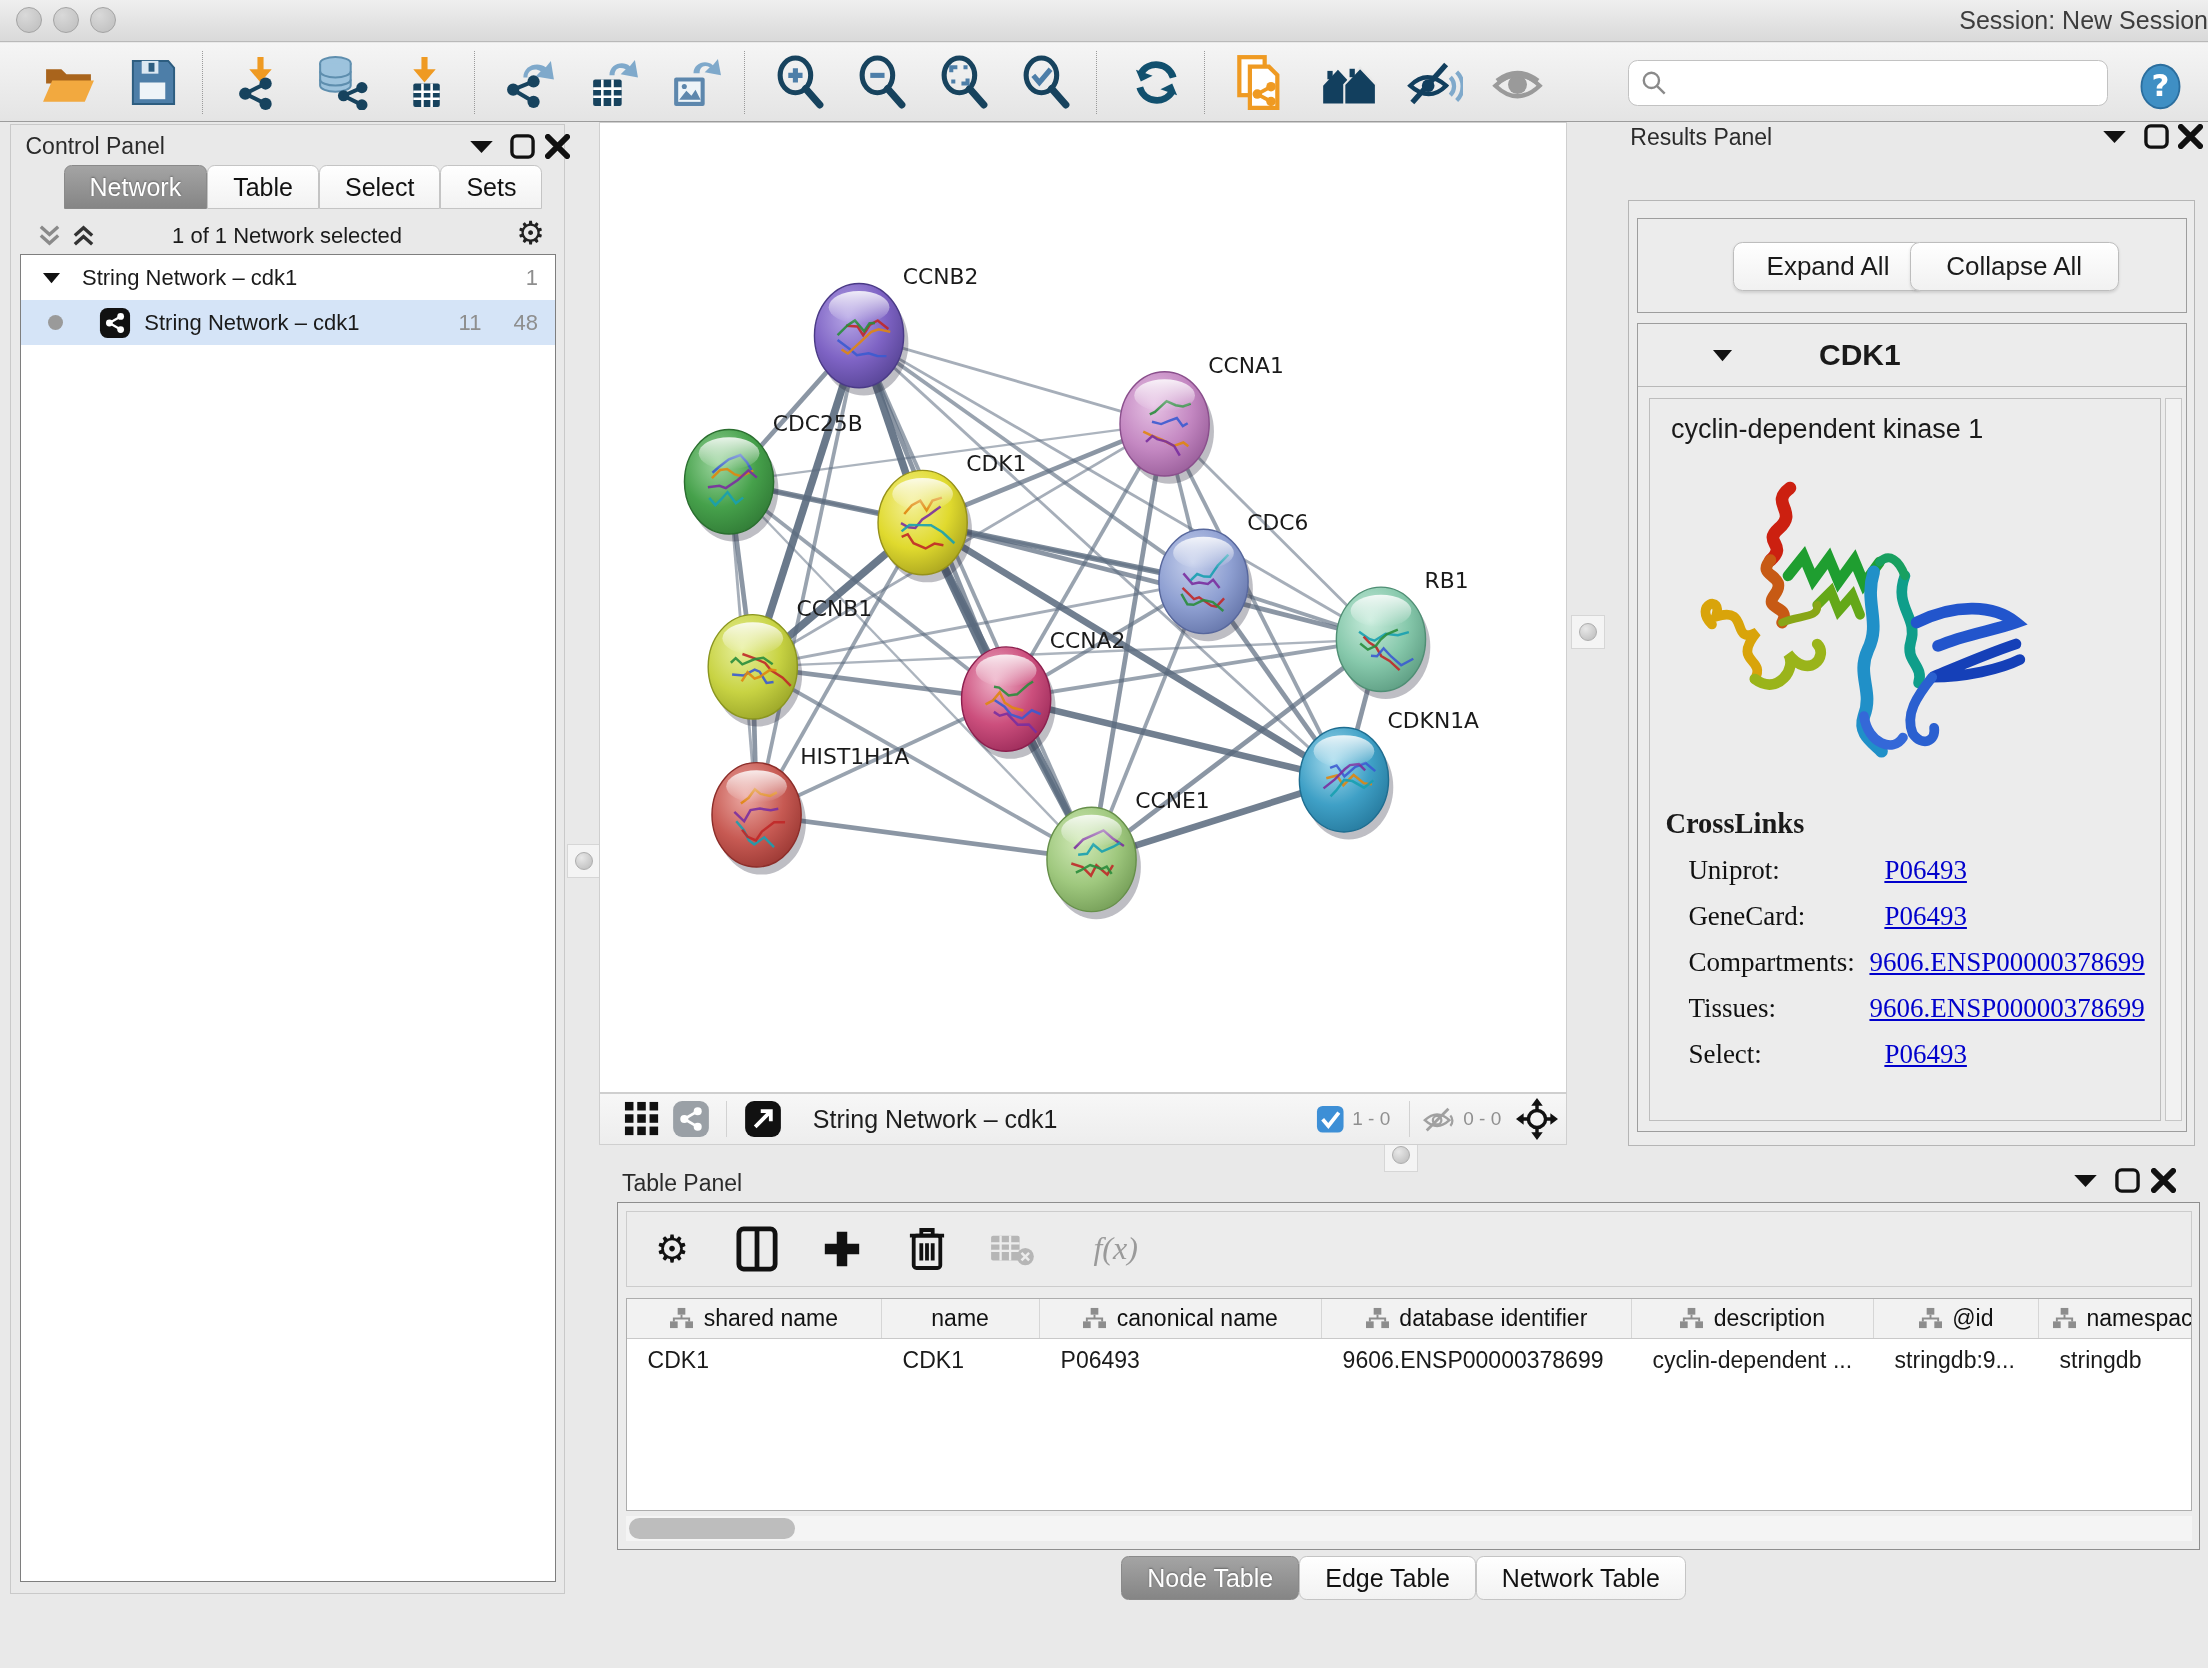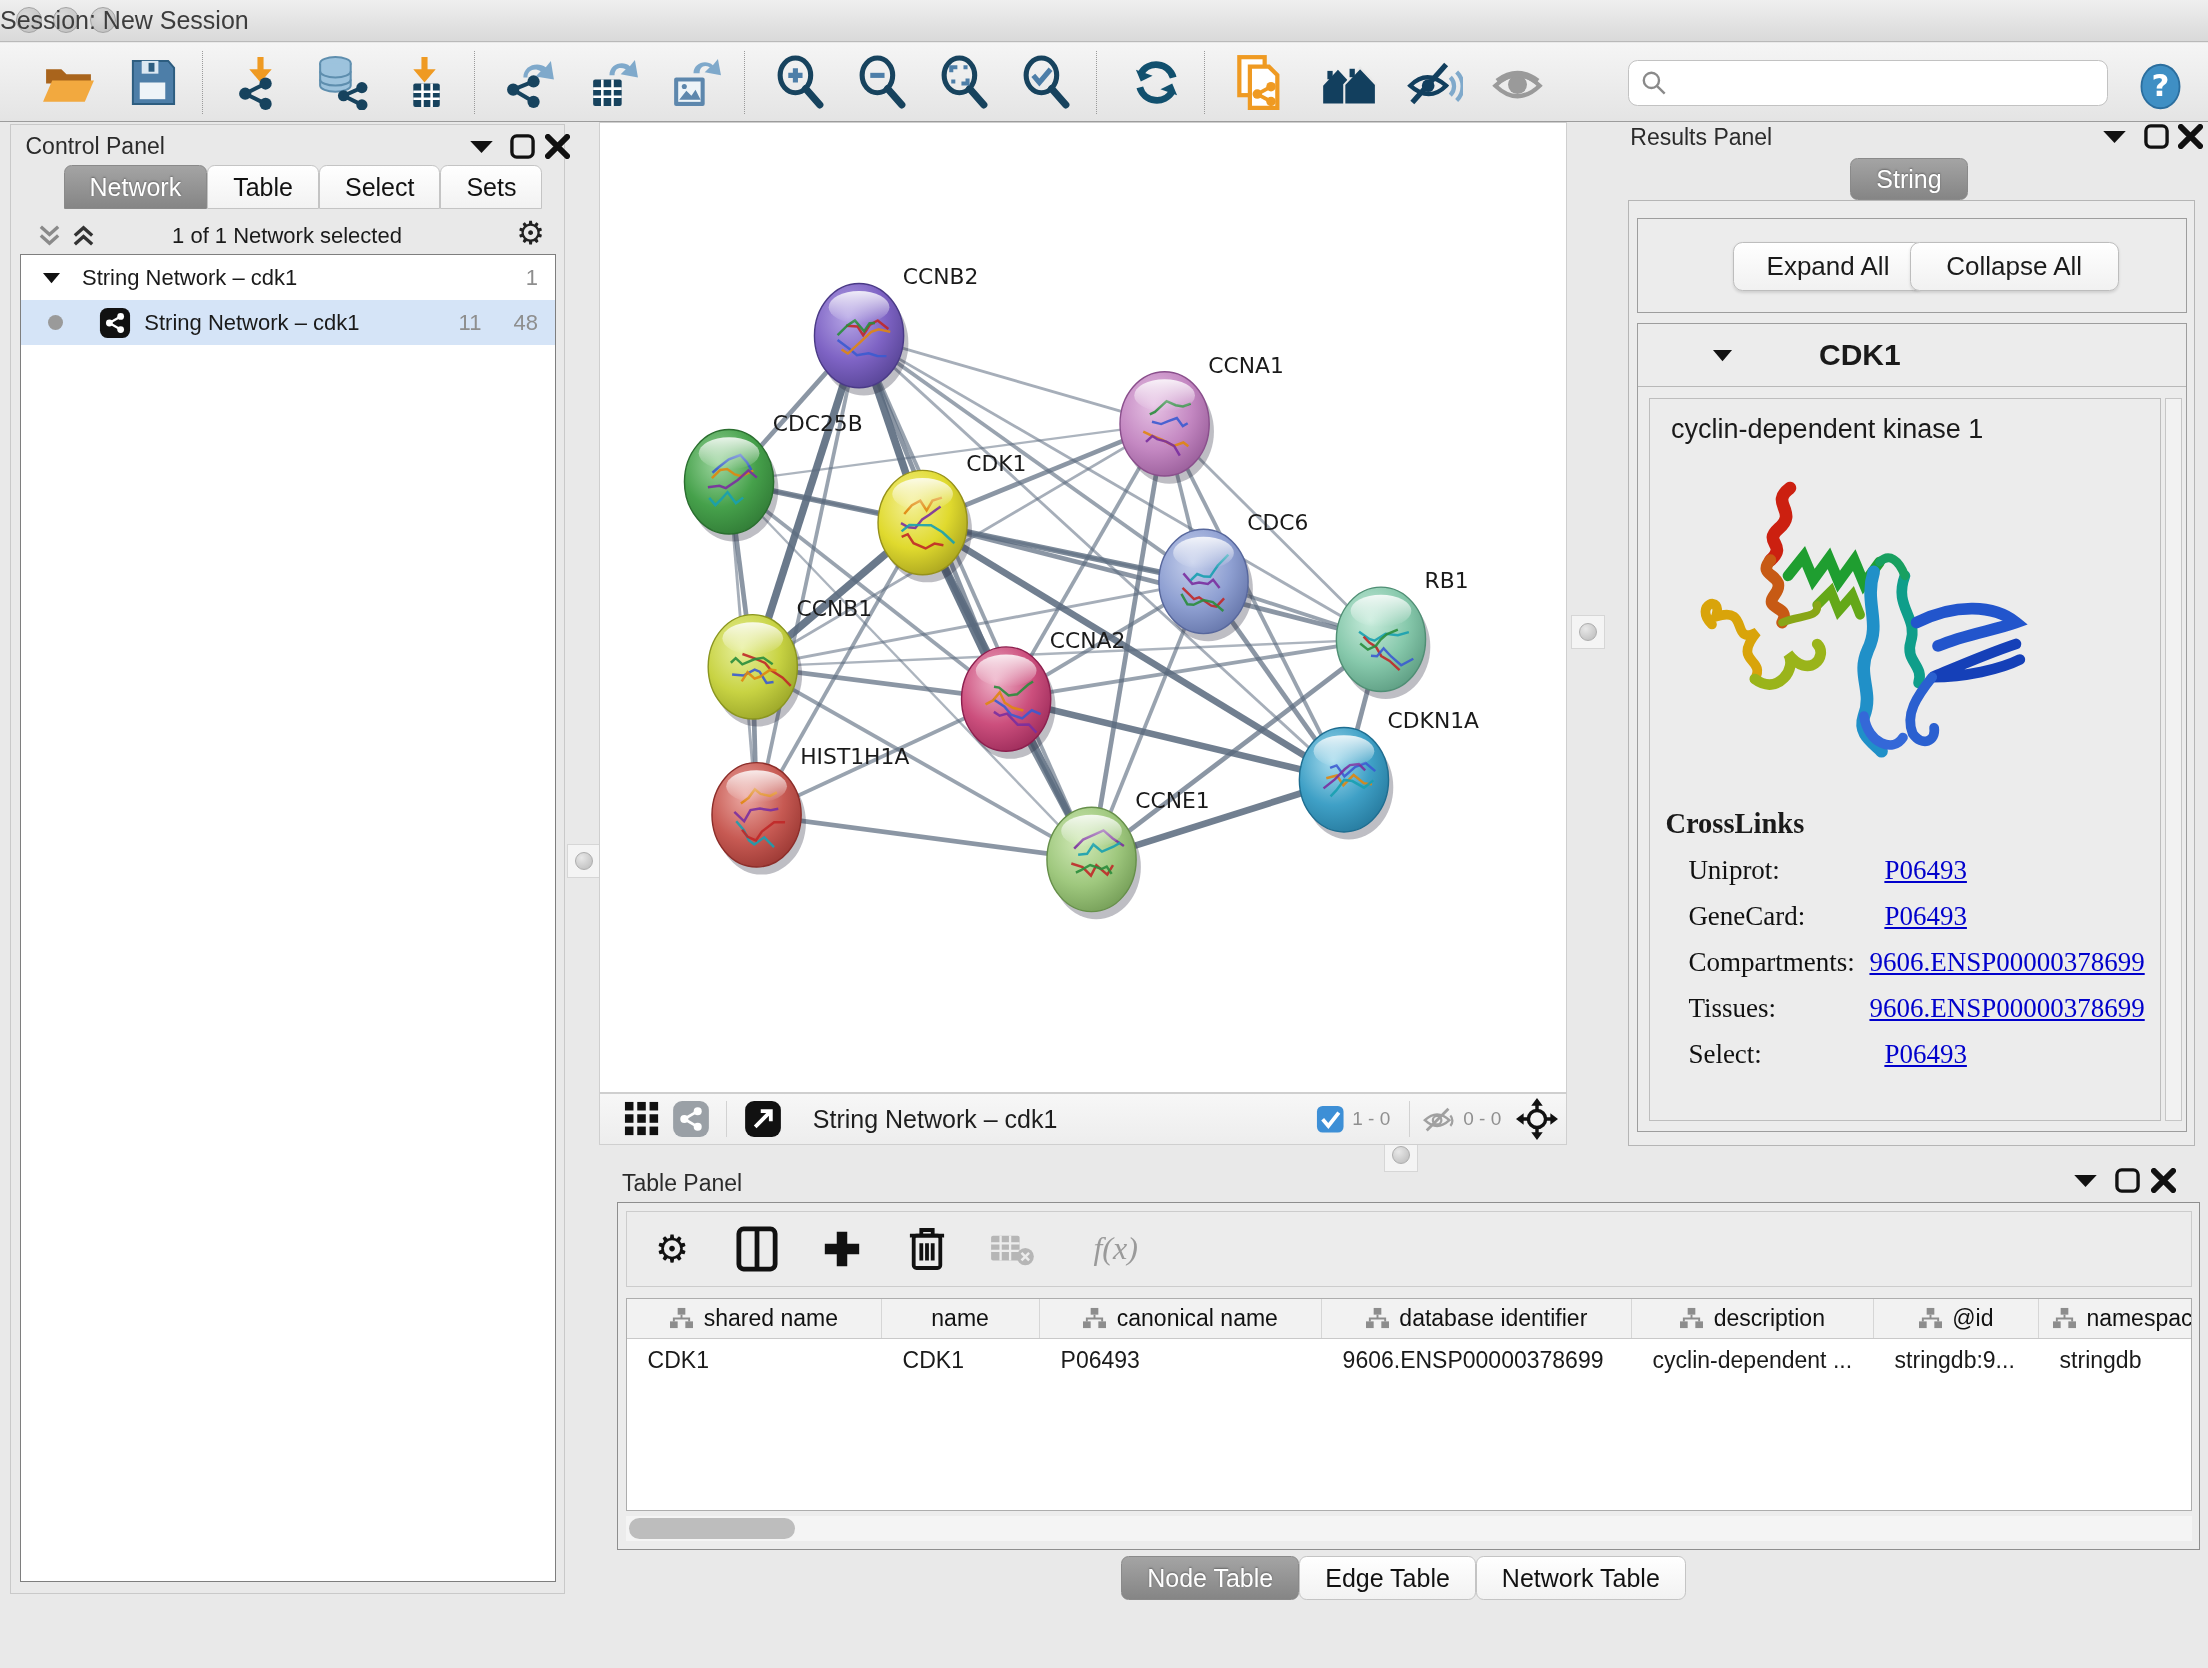--- a/index.html
+++ b/index.html
@@ -6,21 +6,21 @@
   *{box-sizing:border-box;}
   .window{position:relative;width:2208px;height:1668px;background:#e9e9e9;
     font-family:"Liberation Sans",sans-serif;overflow:hidden;color:#1a1a1a;}
   .abs{position:absolute;}
 
   
   .titlebar{position:absolute;left:0;top:0;right:0;height:42px;
     background:linear-gradient(#efefef,#d9d9d9);border-bottom:1px solid #b9b9b9;}
   .tl{position:absolute;top:6.7px;width:26px;height:26px;border-radius:50%;
     background:radial-gradient(circle at 35% 30%,#d9d9d9,#bdbdbd);border:1px solid #a3a3a3;}
-  .wtitle{position:absolute;left:0;right:0;top:5.7px;text-align:left;font-size:25px;
+  .wtitle{position:absolute;left:0;right:0;top:5.7px;text-align:right;font-size:25px;
     color:#3d3d3d;font-weight:500;}
 
   
   .toolbar{position:absolute;left:0;top:43px;right:0;height:79px;
     background:linear-gradient(#f5f5f5,#e4e4e4);border-bottom:1.9px solid #9c9c9c;}
   .tbtn{position:absolute;top:10.5px;width:57px;height:57px;display:flex;
     align-items:center;justify-content:center;cursor:pointer;}
   .tsep{position:absolute;top:7.6px;height:63px;border-left:1.9px dotted #9a9a9a;width:0;}
   .searchbox{position:absolute;left:1628px;top:17px;width:480px;height:46px;background:#fff;
     border:1.9px solid #c2c2c2;border-radius:9.5px;display:flex;align-items:center;padding-left:11.4px;}
@@ -657,23 +657,20 @@
     </div>
     <div class="picon" style="left:523px;top:-3.8px">
       <svg width="25" height="25" viewBox="0 0 26 26">
           <rect x="2" y="2" width="22" height="22" rx="5" fill="none" stroke="#111" stroke-width="3.5"></rect>
         </svg>
     </div>
     <div class="picon" style="left:557px;top:-3.8px">
       <svg width="25" height="25" viewBox="0 0 26 26">
           <path d="M3 3L23 23M23 3L3 23" stroke="#111" stroke-width="6" stroke-linecap="round"></path>
         </svg>
-    </div>
-    <div class="abs" style="left:0;right:0;top:34px;text-align:center">
-      <span class="tab active" style="border-radius:7.6px;height:42px">String</span>
     </div>
 
     <div class="rp-outer">
       <div class="rp-btnbox">
         <div class="rp-btn" style="left:95px;width:190px">Expand All</div>
         <div class="rp-btn" style="right:67px;width:209px">Collapse All</div>
       </div>
 
       <div class="rp-content">
         <div class="rp-generow">

